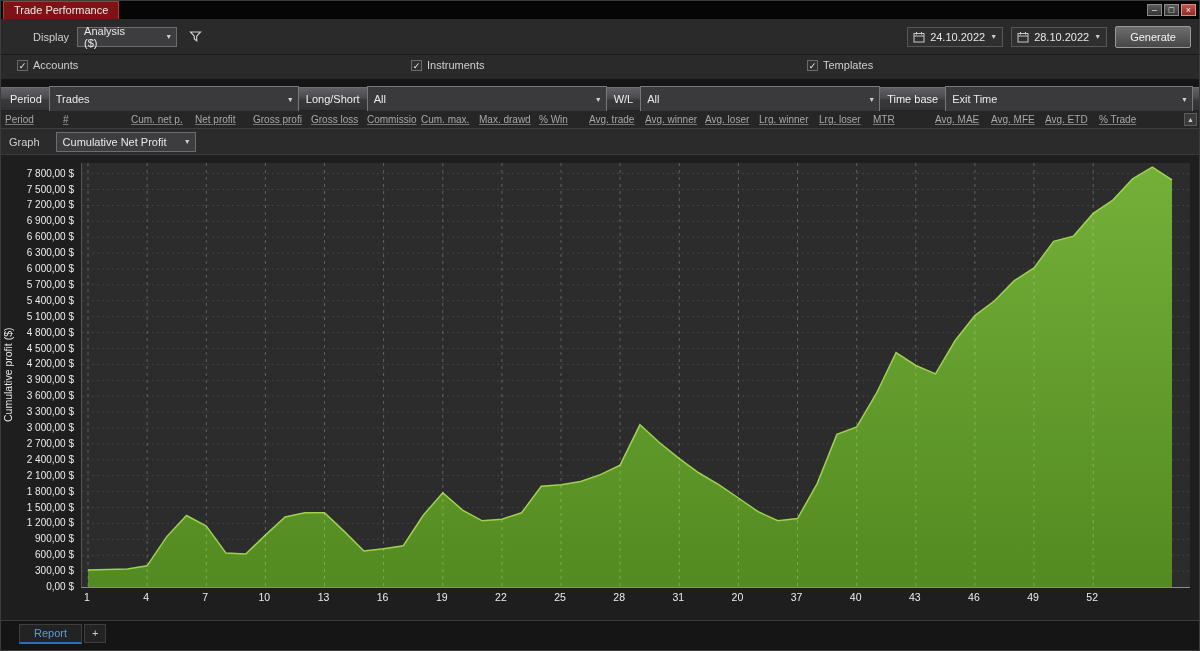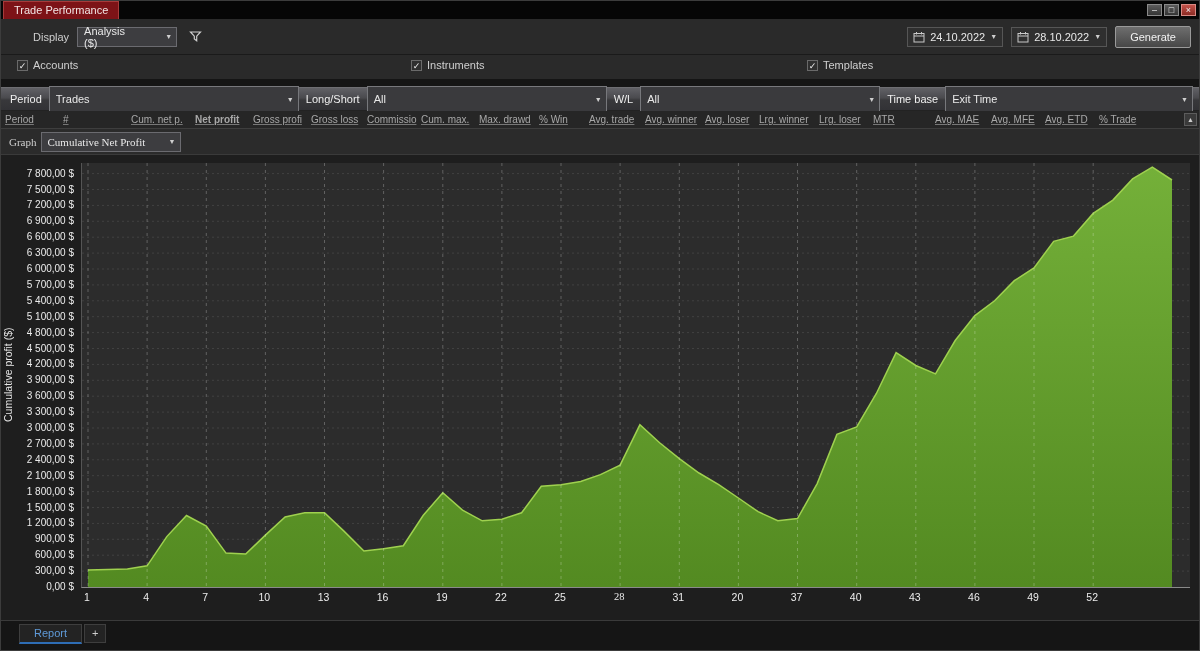--- a/index.html
+++ b/index.html
@@ -48,21 +48,21 @@
   
   .tableheader{position:relative;height:18px;background:#262626;border-bottom:1px solid #3e3e3e;
                display:flex;align-items:center;padding:0 2px;box-sizing:border-box;overflow:hidden;}
   .th{font-size:10px;color:#a8a8a8;text-decoration:underline;text-decoration-color:#777;
       white-space:nowrap;overflow:hidden;padding:1px 2px;box-sizing:content-box;}
   .scrollup{position:absolute;right:2px;top:2px;width:13px;height:13px;background:#3a3a3a;border:1px solid #5c5c5c;
             color:#cfcfcf;font-size:7px;line-height:12px;text-align:center;box-sizing:border-box;}
 
   
   .graphrow{height:26px;background:#2b2b2b;border-bottom:1px solid #3a3a3a;display:flex;align-items:center;
-            gap:4px;padding:0 8px;box-sizing:border-box;font-family:Liberation Serif, serif;}
+            gap:16px;padding:0 8px;box-sizing:border-box;}
   .sel-graph{width:140px;height:20px;}
 
   
   .chart-region{position:relative;height:465px;background:#1e1e1e;}
   .plot{position:absolute;left:80px;top:8px;width:1108px;height:424px;background:#2c2c2c;
         border-left:1px solid #555;border-bottom:1px solid #8a8a8a;box-sizing:content-box;}
   .plot svg{display:block;}
   .ylabel{position:absolute;left:0;top:8px;height:424px;width:14px;display:flex;align-items:center;justify-content:center;
           writing-mode:vertical-rl;transform:rotate(180deg);font-size:10.5px;color:#e8e8e8;}
   #y-labels{position:absolute;left:0;top:8px;width:76px;height:424px;}
@@ -168,21 +168,21 @@
       <span>Exit Time</span>
       <span class="arrow">▼</span>
     </div>
   </div>
 
   <div class="tableheader">
     <div id="table-header" style="display:flex;align-items:center;">
         <div class="th" style="width: 54px;">Period</div>
         <div class="th" style="width: 64px;">#</div>
         <div class="th" style="width: 60px;">Cum. net p.</div>
-        <div class="th" style="width: 54px; font-weight: bold;">Net profit</div>
+        <div class="th" style="width: 54px;">Net profit</div>
         <div class="th" style="width: 54px;">Gross profi</div>
         <div class="th" style="width: 52px;">Gross loss</div>
         <div class="th" style="width: 50px;">Commissio</div>
         <div class="th" style="width: 54px;">Cum. max.</div>
         <div class="th" style="width: 56px;">Max. drawd</div>
         <div class="th" style="width: 46px;">% Win</div>
         <div class="th" style="width: 52px;">Avg. trade</div>
         <div class="th" style="width: 56px;">Avg. winner</div>
         <div class="th" style="width: 50px;">Avg. loser</div>
         <div class="th" style="width: 56px;">Lrg. winner</div>
@@ -294,21 +294,21 @@
     <div id="x-labels">
         <div class="xtick" style="left: -7px;">1</div>
         <div class="xtick" style="left: 52.1273px;">4</div>
         <div class="xtick" style="left: 111.255px;">7</div>
         <div class="xtick" style="left: 170.382px;">10</div>
         <div class="xtick" style="left: 229.509px;">13</div>
         <div class="xtick" style="left: 288.636px;">16</div>
         <div class="xtick" style="left: 347.764px;">19</div>
         <div class="xtick" style="left: 406.891px;">22</div>
         <div class="xtick" style="left: 466.018px;">25</div>
-        <div class="xtick" style="left: 525.145px; font-family: Liberation Serif, serif;">28</div>
+        <div class="xtick" style="left: 525.145px;">28</div>
         <div class="xtick" style="left: 584.273px;">31</div>
         <div class="xtick" style="left: 643.4px;">20</div>
         <div class="xtick" style="left: 702.527px;">37</div>
         <div class="xtick" style="left: 761.655px;">40</div>
         <div class="xtick" style="left: 820.782px;">43</div>
         <div class="xtick" style="left: 879.909px;">46</div>
         <div class="xtick" style="left: 939.036px;">49</div>
         <div class="xtick" style="left: 998.164px;">52</div>
       </div>
     <div class="xaxis-title">Trade number</div>

